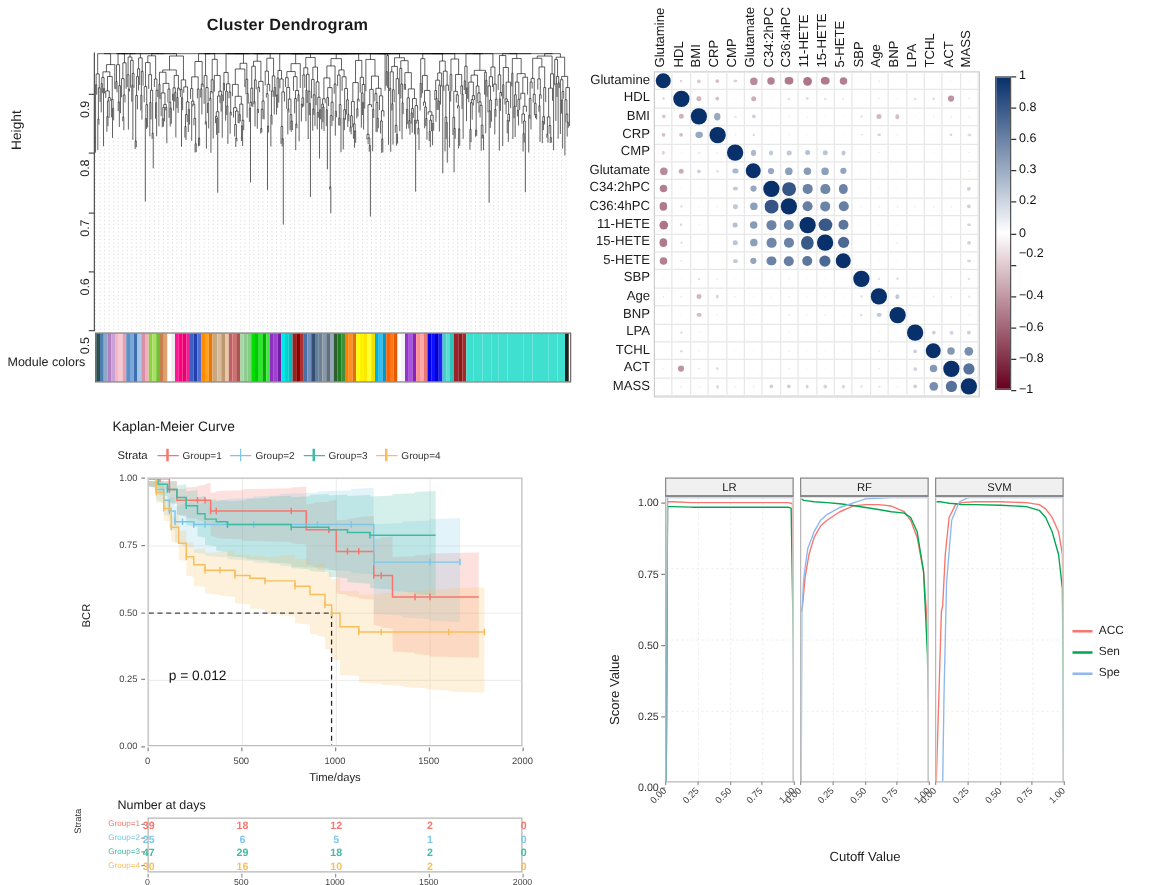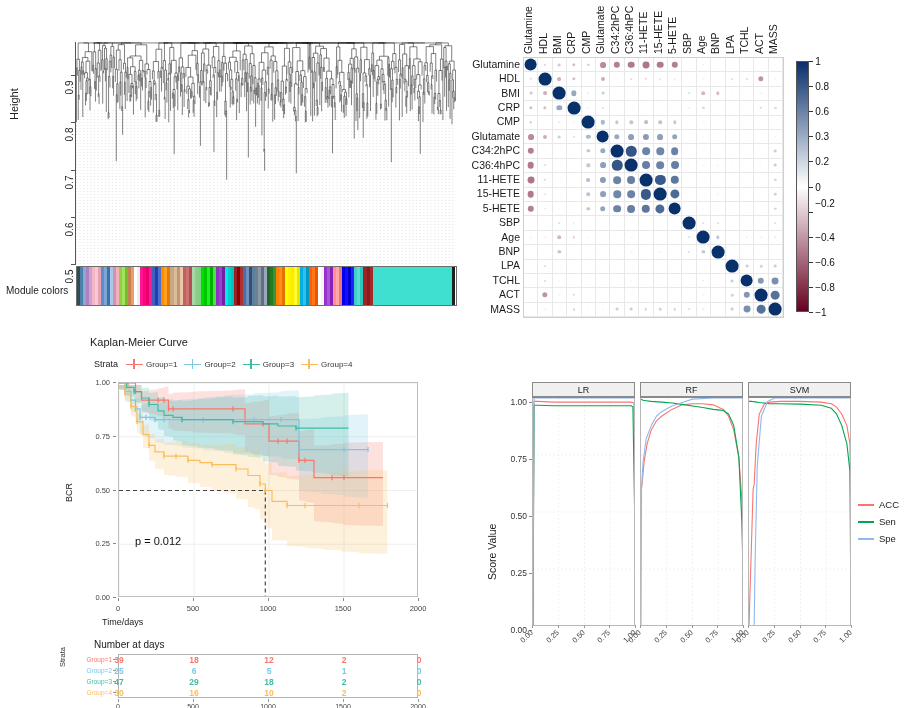--- a/index.html
+++ b/index.html
@@ -60,21 +60,21 @@
   #km-yaxis{position:absolute;left:20px;top:50px;width:36px;height:215px;}
   #km-yaxis .tl{position:absolute;right:6px;font-size:7.5px;color:#444;
      transform:translateY(-50%);white-space:nowrap;}
   #km-yaxis .tk{position:absolute;right:0;width:3px;height:1px;background:#888;}
   #km-ylab{position:absolute;left:4px;top:170px;font-size:9px;color:#222;
      transform:rotate(-90deg);transform-origin:left top;white-space:nowrap;}
   #km-xaxis{position:absolute;left:58px;top:266px;width:300px;height:18px;}
   #km-xaxis .tl{position:absolute;top:6px;font-size:7.5px;color:#444;
      transform:translateX(-50%);white-space:nowrap;}
   #km-xaxis .tk{position:absolute;top:0;width:1px;height:3px;background:#888;}
-  #km-xlab{position:absolute;left:42px;top:285px;width:300px;text-align:left;
+  #km-xlab{position:absolute;left:58px;top:285px;width:300px;text-align:center;
      font-size:9px;color:#222;}
   #km-risk-title{position:absolute;left:34px;top:307px;font-size:10px;color:#1a1a1a;}
   #risk-box{position:absolute;left:58px;top:322px;width:300px;height:44px;
      border:1px solid #b5b5b5;box-sizing:border-box;background:#fff;}
   #risk-box .rrow{position:absolute;left:0;width:100%;height:11px;}
   #risk-box .rv{position:absolute;font-size:8.5px;font-weight:bold;
      transform:translateX(-50%);line-height:11px;}
   #risk-names{position:absolute;left:0;top:322px;width:56px;height:44px;}
   #risk-names .rn{position:absolute;right:4px;font-size:6.5px;line-height:11px;white-space:nowrap;}
   #risk-names .rt{position:absolute;right:0;width:3px;height:1px;background:#999;top:5px;}
@@ -110,20 +110,21 @@
      font-size:10.5px;color:#222;}
   #roc-legend{position:absolute;left:378px;top:126px;}
   #roc-legend .lg{display:flex;align-items:center;gap:5px;height:17px;}
   #roc-legend .key{width:16px;height:2px;}
   #roc-legend .lb{font-size:9.5px;color:#222;}
 </style>
 </head>
 <body>
 
 <div class="panel" id="panel-dendro">
+  <div id="dendro-title">Cluster Dendrogram</div>
   <div id="dendro-ylab">Height</div>
   <div id="dendro-axis">
       <div class="tk" style="top: 33.0638px;"></div>
       <div class="tl" style="top: 33.0638px;">0.9</div>
       <div class="tk" style="top: 80.2979px;"></div>
       <div class="tl" style="top: 80.2979px;">0.8</div>
       <div class="tk" style="top: 127.532px;"></div>
       <div class="tl" style="top: 127.532px;">0.7</div>
       <div class="tk" style="top: 174.766px;"></div>
       <div class="tl" style="top: 174.766px;">0.6</div>
@@ -2127,20 +2128,21 @@
           <span style="left: 7.75px;">0.25</span>
           <i style="left: 51.5px;"></i>
           <span style="left: 33.5px;">0.50</span>
           <i style="left: 77.25px;"></i>
           <span style="left: 59.25px;">0.75</span>
           <i style="left: 103px;"></i>
           <span style="left: 85px;">1.00</span>
         </div>
       </div>
     </div>
+  <div id="roc-xlab">Cutoff Value</div>
   <div id="roc-legend">
       <div class="lg">
         <span class="key" style="background: rgb(248, 118, 109);"></span>
         <span class="lb">ACC</span>
       </div>
       <div class="lg">
         <span class="key" style="background: rgb(0, 166, 81);"></span>
         <span class="lb">Sen</span>
       </div>
       <div class="lg">

